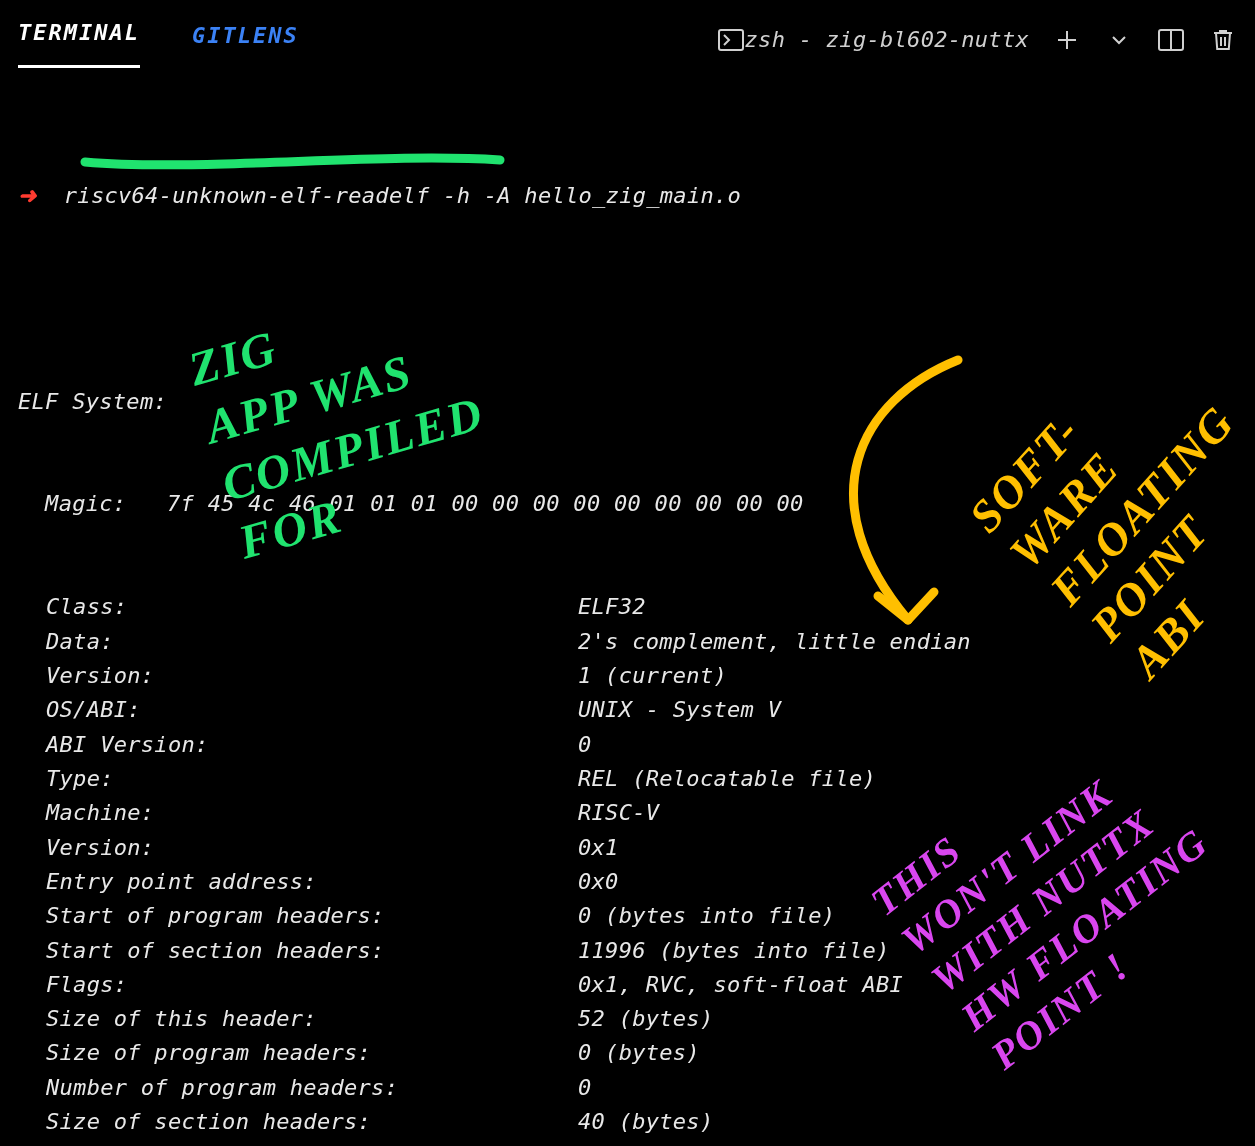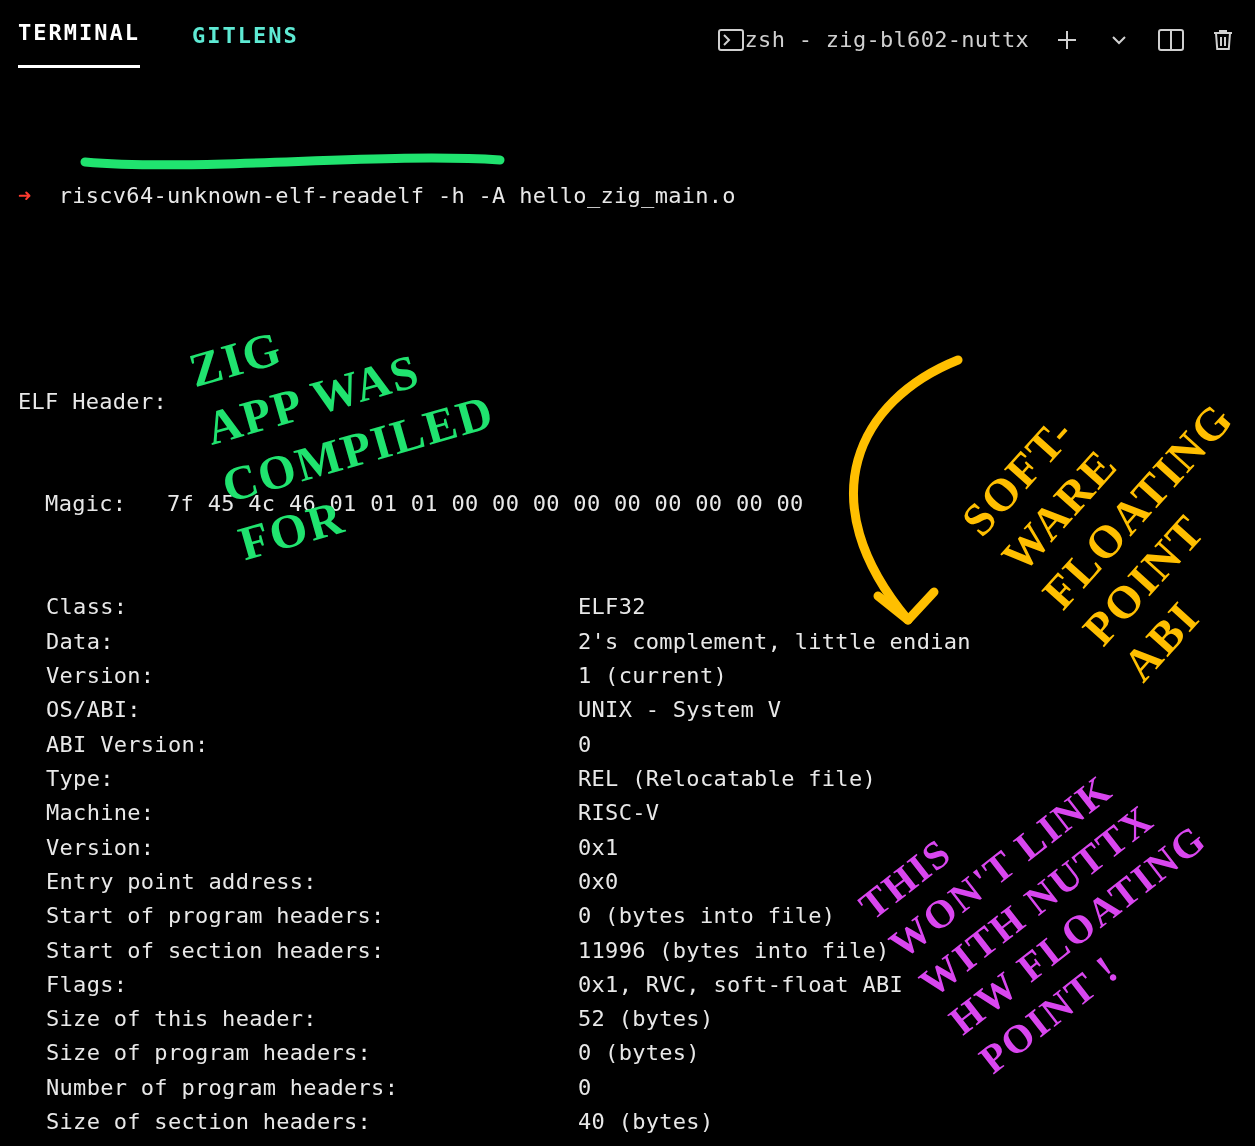--- a/index.html
+++ b/index.html
@@ -1,20 +1,20 @@
 <!DOCTYPE html>
 <html><head>
 <meta charset="utf-8">
 <style>
   * { margin: 0; padding: 0; box-sizing: border-box; }
   html, body { width: 1255px; height: 1146px; background: #000; color: #e8e8e8; font-family: ui-monospace, "SF Mono", Menlo, Consolas, monospace; font-size: 22px; line-height: 1.56; overflow: hidden; letter-spacing: 0.3px; }
-  .chrome { position: relative; width: 100%; height: 100%; padding: 10px 18px 2px 18px; }
+  .chrome { position: relative; width: 100%; height: 100%; padding: 10px 18px 2px 18px; font-style: italic; }
   .tabbar { display: flex; align-items: center; height: 60px; gap: 48px; border-bottom: 0 solid transparent; }
   .tabs { display: flex; gap: 52px; align-items: flex-end; }
-  .tab { font-weight: 600; letter-spacing: 2px; color: #5eead4; padding: 4px 0 14px 0; }
+  .tab { font-weight: 600; letter-spacing: 2px; color: #3b82f6; padding: 4px 0 14px 0; }
   .tab.active { color: #ffffff; border-bottom: 3px solid #ffffff; }
   .spacer { flex: 1; }
   .right-controls { display: flex; align-items: center; gap: 24px; color: #d0d0d0; font-size: 22px; }
   .shell-select { display: flex; align-items: center; gap: 0; cursor: pointer; }
   .shell-select svg { display: block; }
   .icon { display: inline-flex; align-items: center; justify-content: center; width: 28px; height: 28px; }
   .terminal { padding: 40px 0 0 0; white-space: pre; font-size: 22px; }
   .line { display: block; }
   .prompt-arrow { color: #ff3b30; font-weight: 700; }
   .cmd { color: #e8e8e8; margin-top: 34px; }
@@ -72,21 +72,21 @@
             <path d="M4 5l1.2 16h11.6L18 5"></path>
             <path d="M9 9v9M13 9v9"></path>
           </svg>
       </span>
     </div>
   </div>
 
   <div class="terminal">
     <span class="line"><span class="prompt-arrow">➜</span>  <span class="cmd">riscv64-unknown-elf-readelf -h -A hello_zig_main.o</span></span>
     <span class="line"> </span>
-    <span class="line">ELF Header:</span>
+    <span class="line">ELF System:</span>
     <span class="line">  <span>Magic:   </span><span>7f 45 4c 46 01 01 01 00 00 00 00 00 00 00 00 00</span></span>
     <div id="rows"><span class="line kv"><span class="k">Class:</span><span class="v">ELF32</span></span><span class="line kv"><span class="k">Data:</span><span class="v">2's complement, little endian</span></span><span class="line kv"><span class="k">Version:</span><span class="v">1 (current)</span></span><span class="line kv"><span class="k">OS/ABI:</span><span class="v">UNIX - System V</span></span><span class="line kv"><span class="k">ABI Version:</span><span class="v">0</span></span><span class="line kv"><span class="k">Type:</span><span class="v">REL (Relocatable file)</span></span><span class="line kv"><span class="k">Machine:</span><span class="v">RISC-V</span></span><span class="line kv"><span class="k">Version:</span><span class="v">0x1</span></span><span class="line kv"><span class="k">Entry point address:</span><span class="v">0x0</span></span><span class="line kv"><span class="k">Start of program headers:</span><span class="v">0 (bytes into file)</span></span><span class="line kv"><span class="k">Start of section headers:</span><span class="v">11996 (bytes into file)</span></span><span class="line kv"><span class="k">Flags:</span><span class="v">0x1, RVC, soft-float ABI</span></span><span class="line kv"><span class="k">Size of this header:</span><span class="v">52 (bytes)</span></span><span class="line kv"><span class="k">Size of program headers:</span><span class="v">0 (bytes)</span></span><span class="line kv"><span class="k">Number of program headers:</span><span class="v">0</span></span><span class="line kv"><span class="k">Size of section headers:</span><span class="v">40 (bytes)</span></span><span class="line kv"><span class="k">Number of section headers:</span><span class="v">24</span></span></div>
     
     
     
   </div>
 
   <svg class="underline-svg" width="430" height="30">
     <path d="M5 14 C 120 24, 300 4, 420 12" stroke="#20e36f" stroke-width="9" fill="none" stroke-linecap="round"></path>
   </svg>

